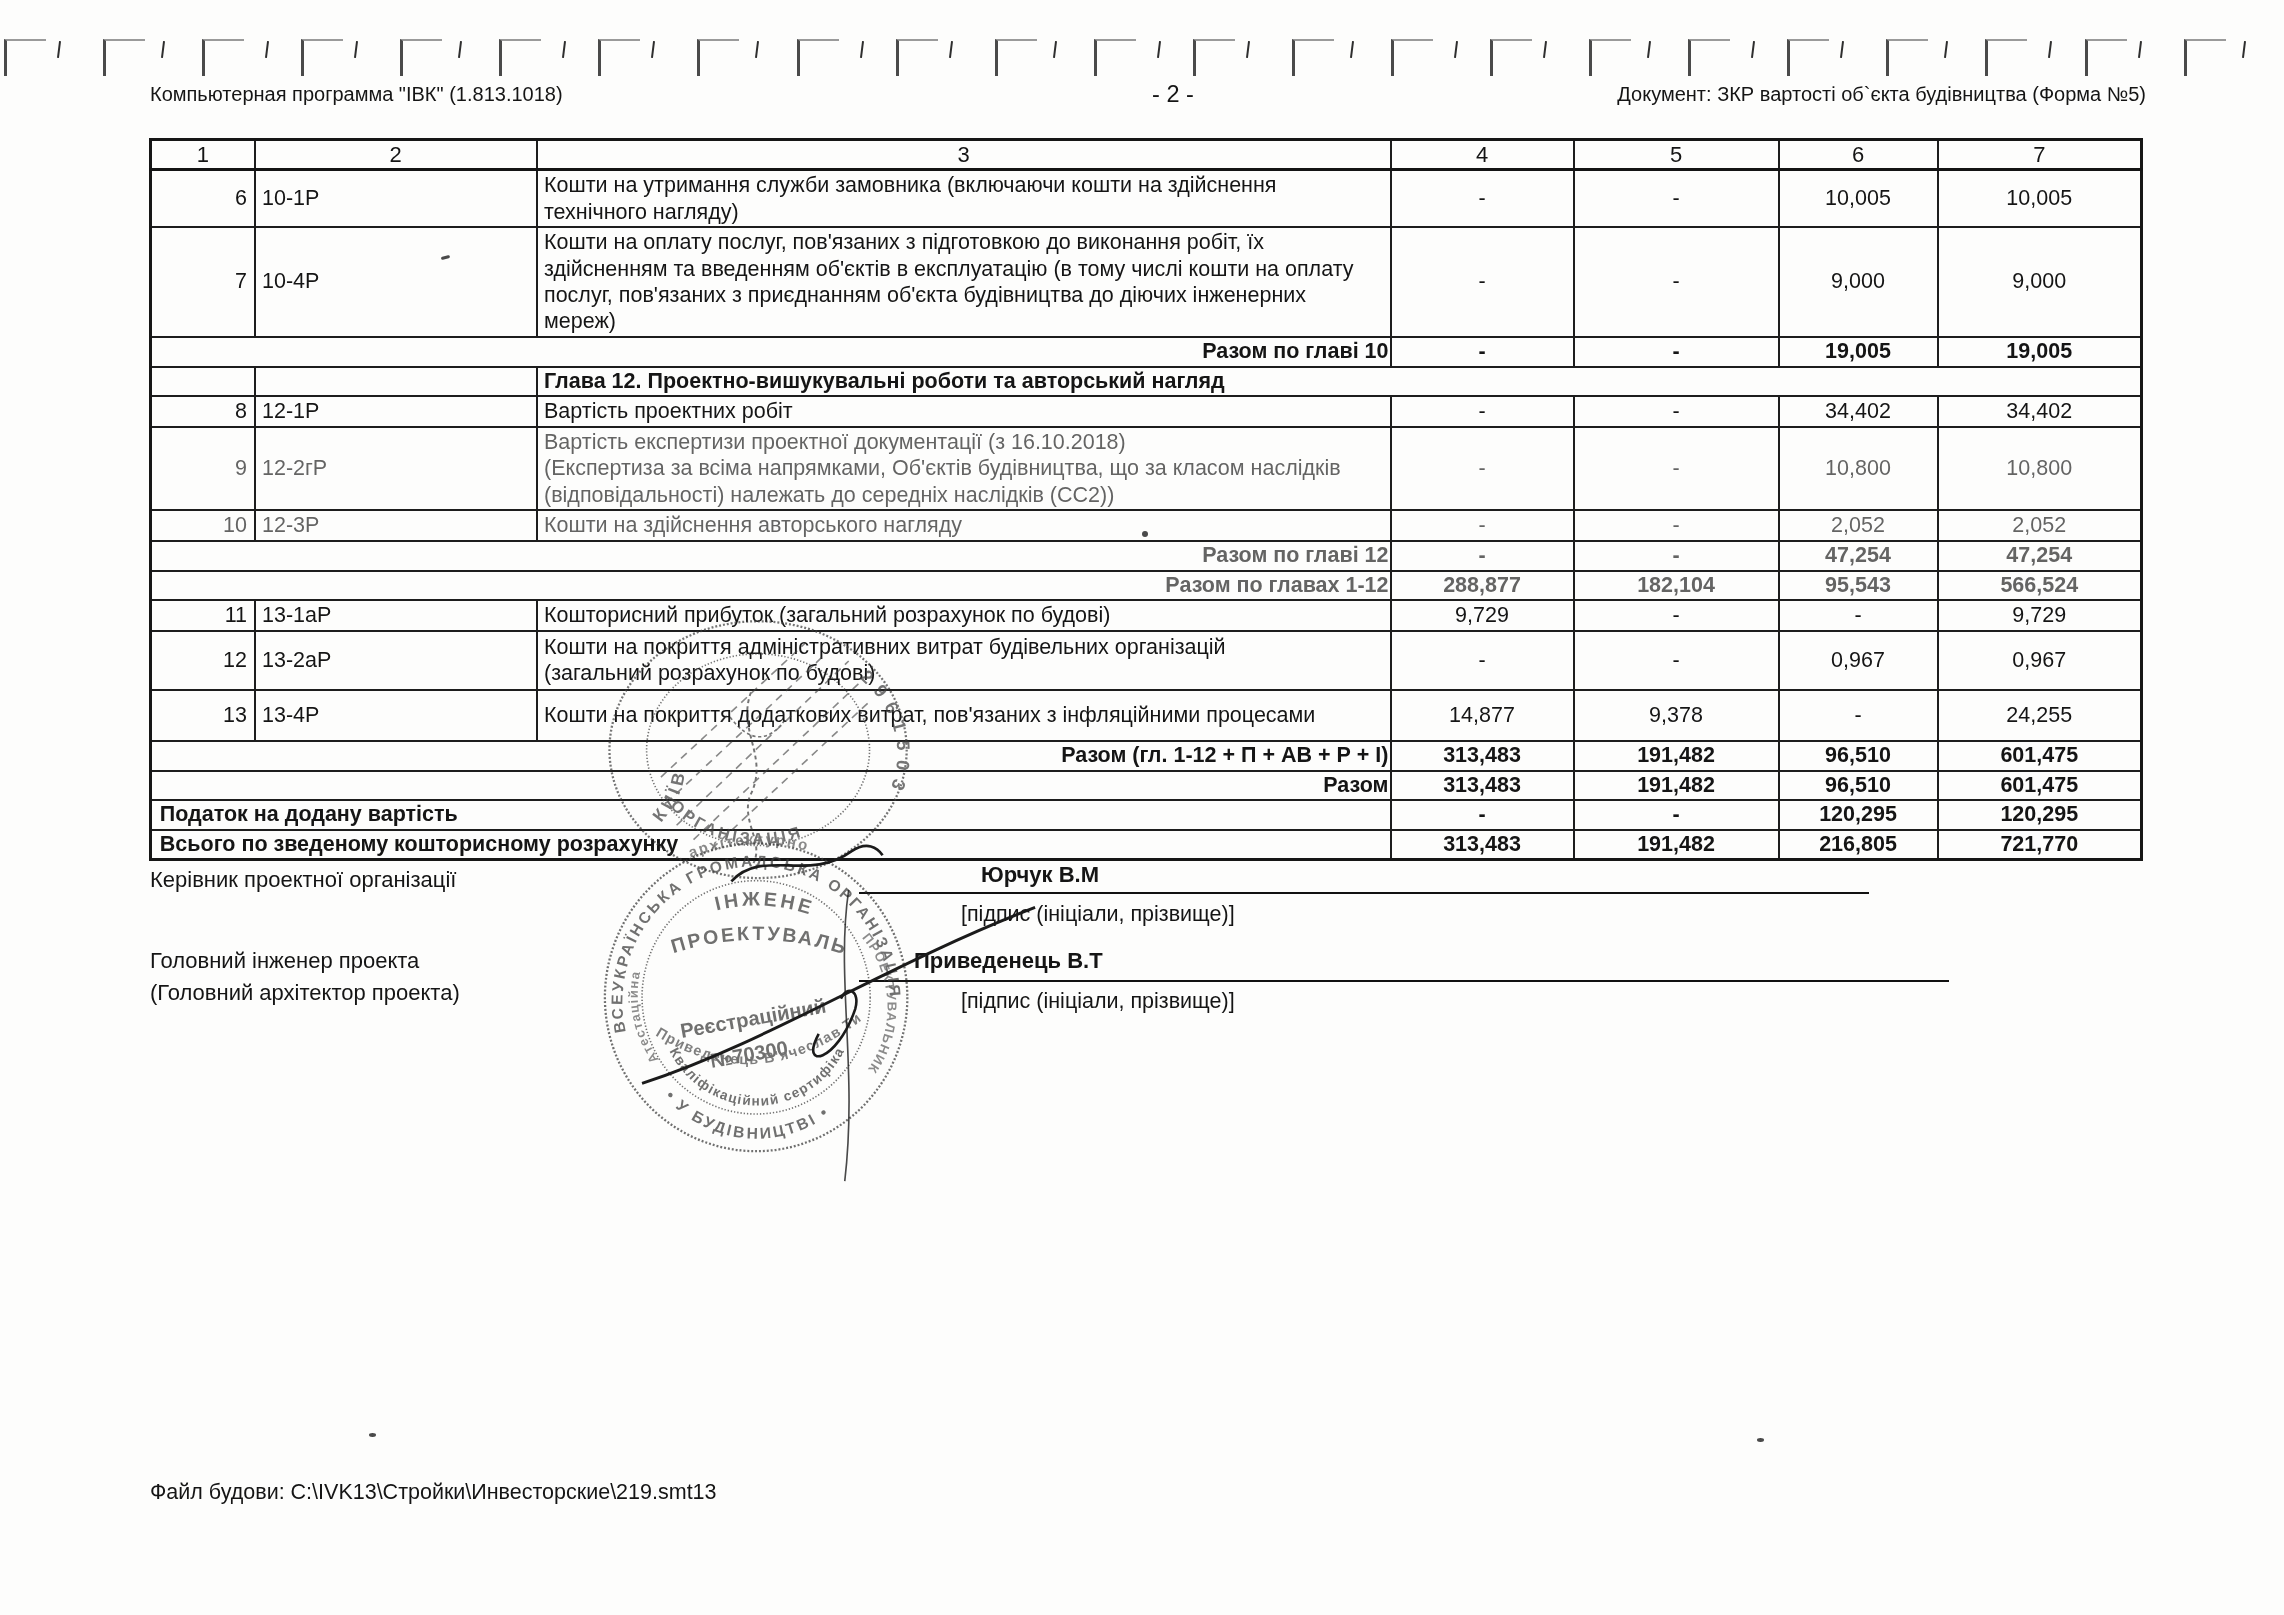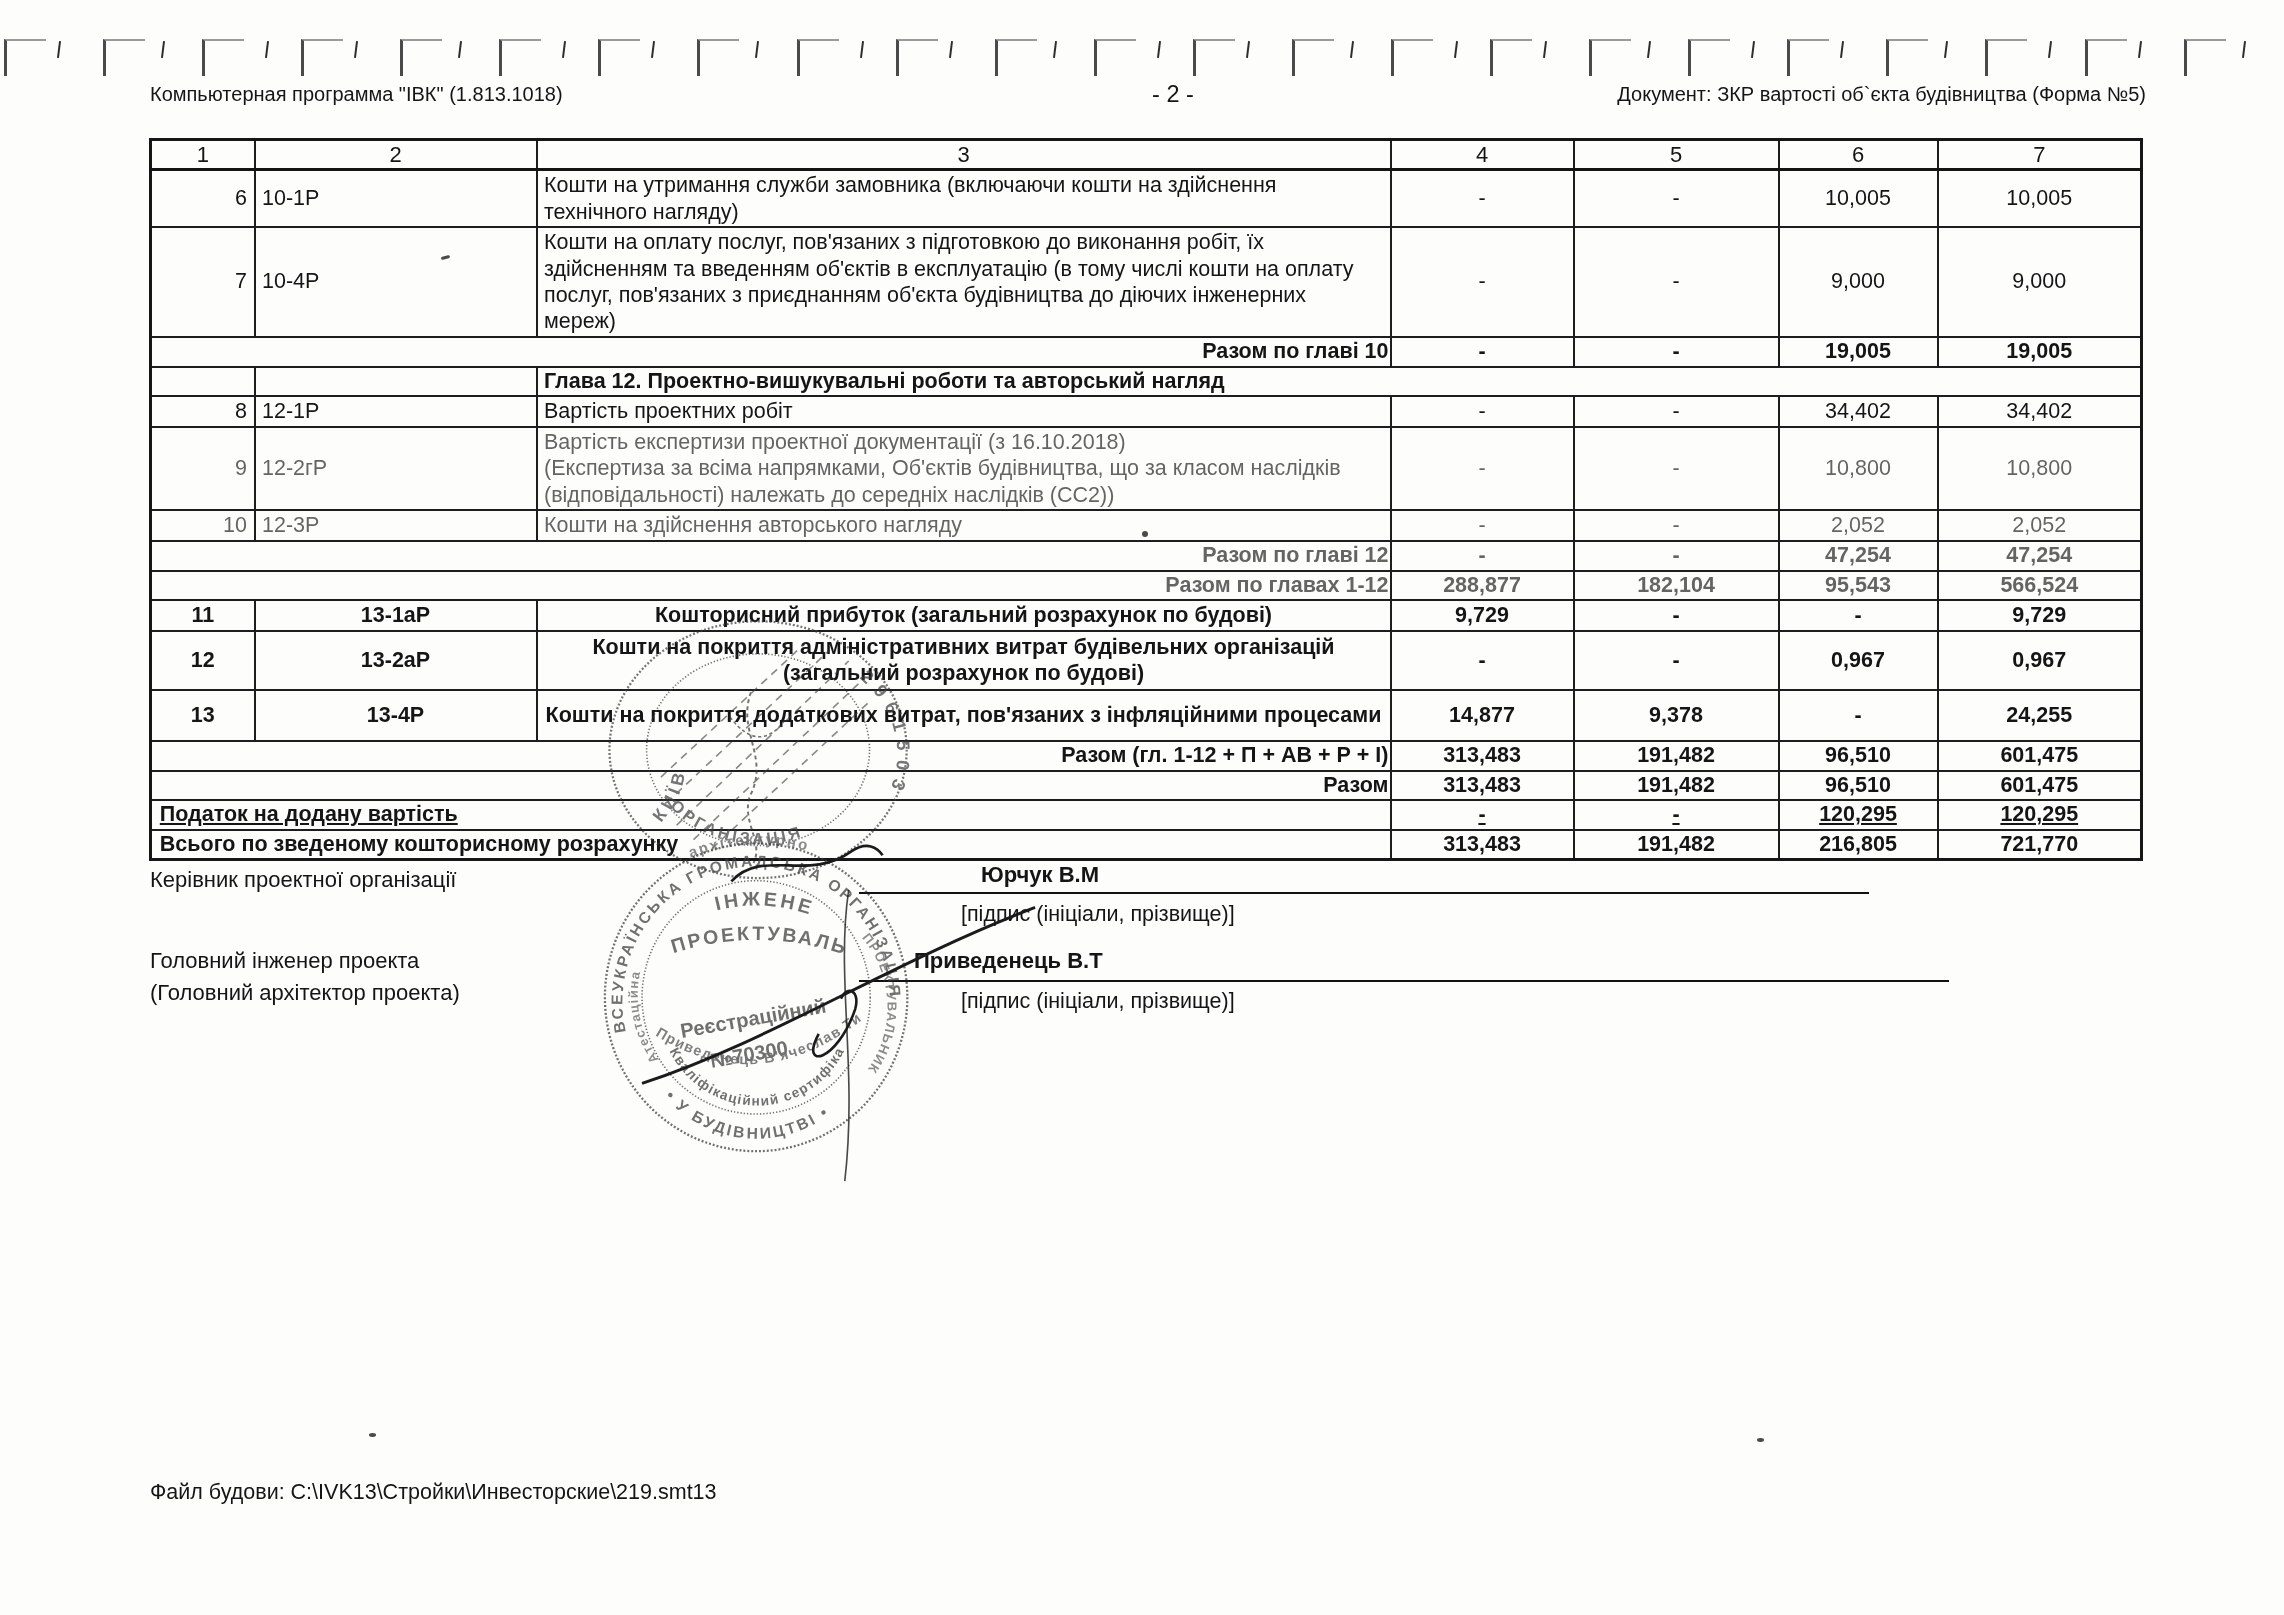--- a/index.html
+++ b/index.html
@@ -23,21 +23,21 @@
   table.cost thead th{height:27px;font-size:22px;text-align:center;padding:0;border-bottom:3.3px solid #141414;}
   td.c-num{text-align:right;padding-right:5.2px;}
   td.c-code{text-align:left;}
   td.c-name{text-align:left;white-space:pre-line;line-height:1.22;padding-left:7.8px;}
   td.c-val{text-align:center;}
   tr.total td{font-weight:bold;}
   tr.total td.t-label{text-align:right;padding-right:1px;}
   tr.lefttotal td{font-weight:bold;}
   tr.lefttotal td.t-label{text-align:left;padding-left:7.8px;}
   tr.chapter td{font-weight:bold;text-align:left;}
-  tr.bold-row td{font-weight:bold;text-align:center;}
+  tr.bold-row td{font-weight:normal;}
   tr.faded td{color:#3e3e3e;opacity:.8;margin-left:44px;}
   
   .sig-label{position:absolute;font-size:22px;white-space:nowrap;}
   .sig-line{position:absolute;height:0;border-top:2.6px solid #111;}
   .sig-name{position:absolute;font-size:22px;font-weight:bold;white-space:nowrap;}
   .sig-caption{position:absolute;font-size:21.5px;white-space:nowrap;text-align:center;}
   
   .footer-file{position:absolute;left:150px;top:1480px;font-size:21.5px;white-space:nowrap;}
   
   .speck{position:absolute;background:#4a4a4a;border-radius:50%;}
@@ -256,21 +256,21 @@
         <td class="c-val">96,510</td>
         <td class="c-val">601,475</td>
       </tr>
       <tr class="total" style="height: 27px;">
         <td class="t-label" colspan="3">Разом</td>
         <td class="c-val">313,483</td>
         <td class="c-val">191,482</td>
         <td class="c-val">96,510</td>
         <td class="c-val">601,475</td>
       </tr>
-      <tr class="lefttotal" style="height: 21px; text-decoration: underline;">
+      <tr class="lefttotal" style="height: 21px;">
         <td class="t-label" colspan="3">Податок на додану вартість</td>
         <td class="c-val">-</td>
         <td class="c-val">-</td>
         <td class="c-val">120,295</td>
         <td class="c-val">120,295</td>
       </tr>
       <tr class="lefttotal" style="height: 27px; margin-left: 34px;">
         <td class="t-label" colspan="3">Всього по зведеному кошторисному розрахунку</td>
         <td class="c-val">313,483</td>
         <td class="c-val">191,482</td>

